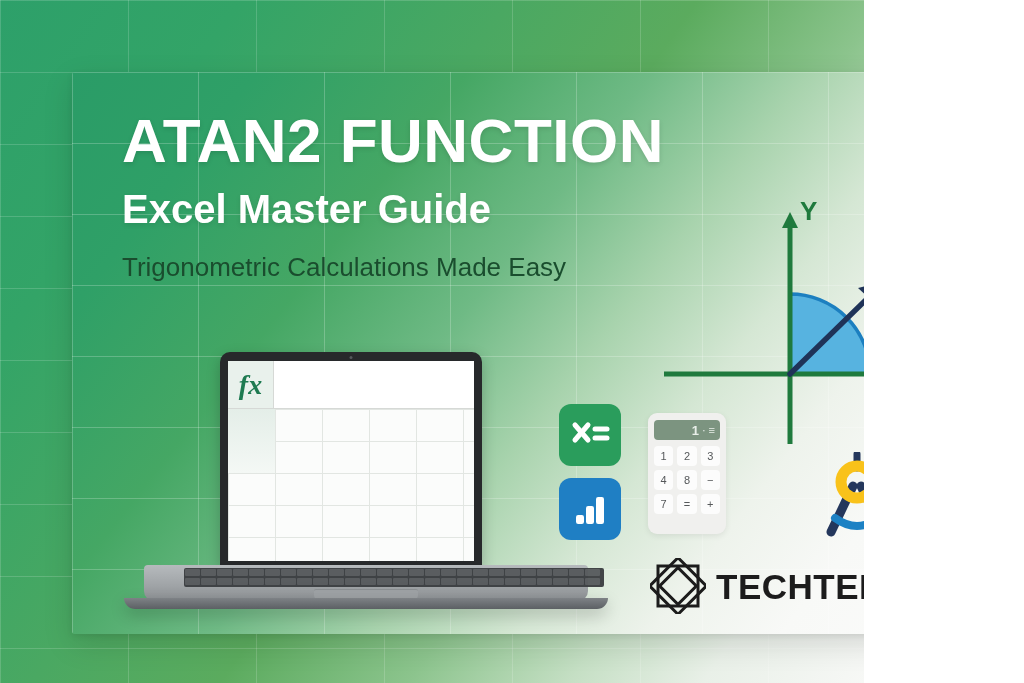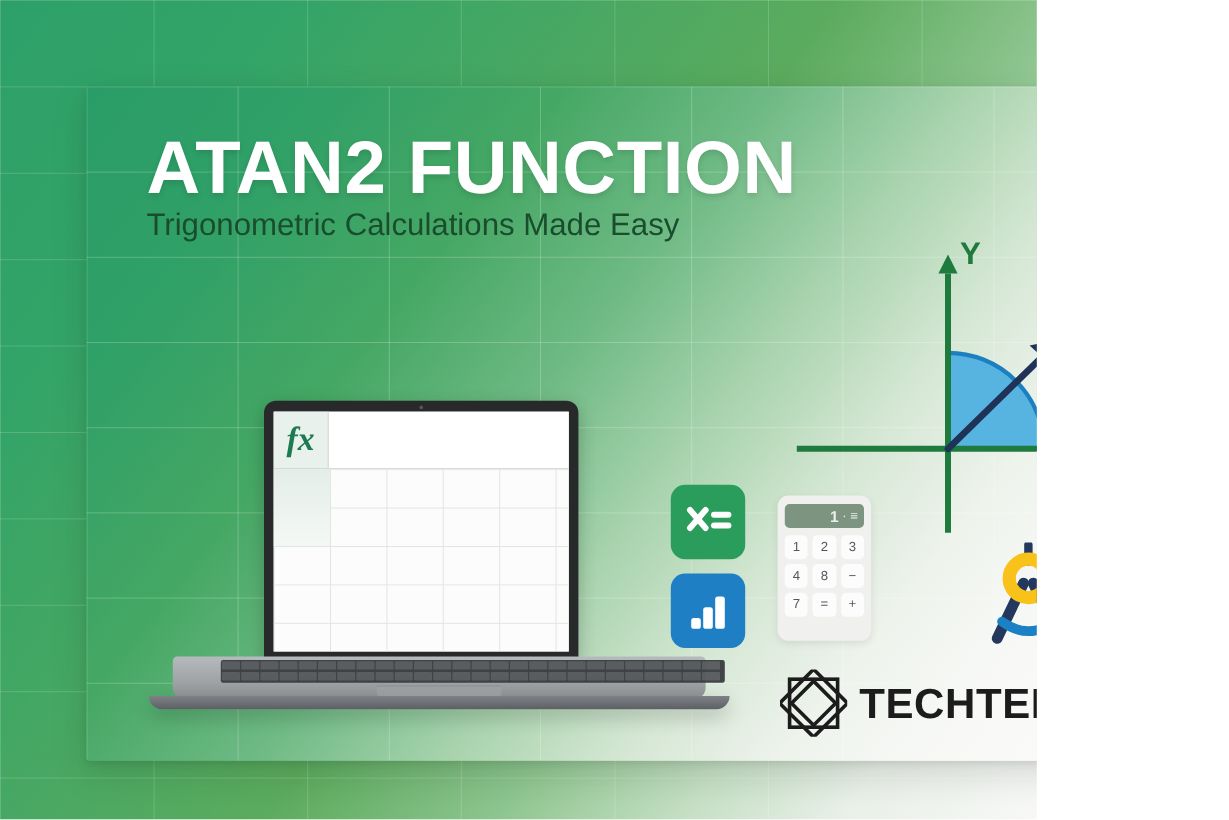--- a/index.html
+++ b/index.html
@@ -96,32 +96,33 @@
     margin-top: 14px;
     font-size: 40px;
     font-weight: 700;
     color: #ffffff;
     line-height: 1.1;
     text-shadow: 0 2px 5px rgba(0,0,0,0.10);
     white-space: nowrap;
   }
 
   #tagline {
+    margin-top: 22px;
     font-size: 26px;
     font-weight: 400;
     color: #1a4d2e;
     line-height: 1.15;
     white-space: nowrap;
   }
 
   
   #laptop {
     position: absolute;
     left: 44px;
-    top: 262px;
+    top: 280px;
     width: 500px;
     height: 300px;
   }
 
   #laptop-lid {
     position: absolute;
     left: 104px;
     top: 0;
     width: 262px;
     height: 215px;
@@ -371,20 +372,21 @@
 
 <div id="stage">
 
   <div id="bg-grid"></div>
 
   <div id="card">
     <div id="card-grid"></div>
 
     <div id="title-block">
       <div id="main-title">ATAN2 FUNCTION</div>
+      <div id="sub-title">Excel Master Guide</div>
       <div id="tagline">Trigonometric Calculations Made Easy</div>
     </div>
 
     <div id="laptop">
 
       <div id="laptop-lid">
         <div id="laptop-camera"></div>
 
         <div id="laptop-screen">
           <div id="formula-row">

